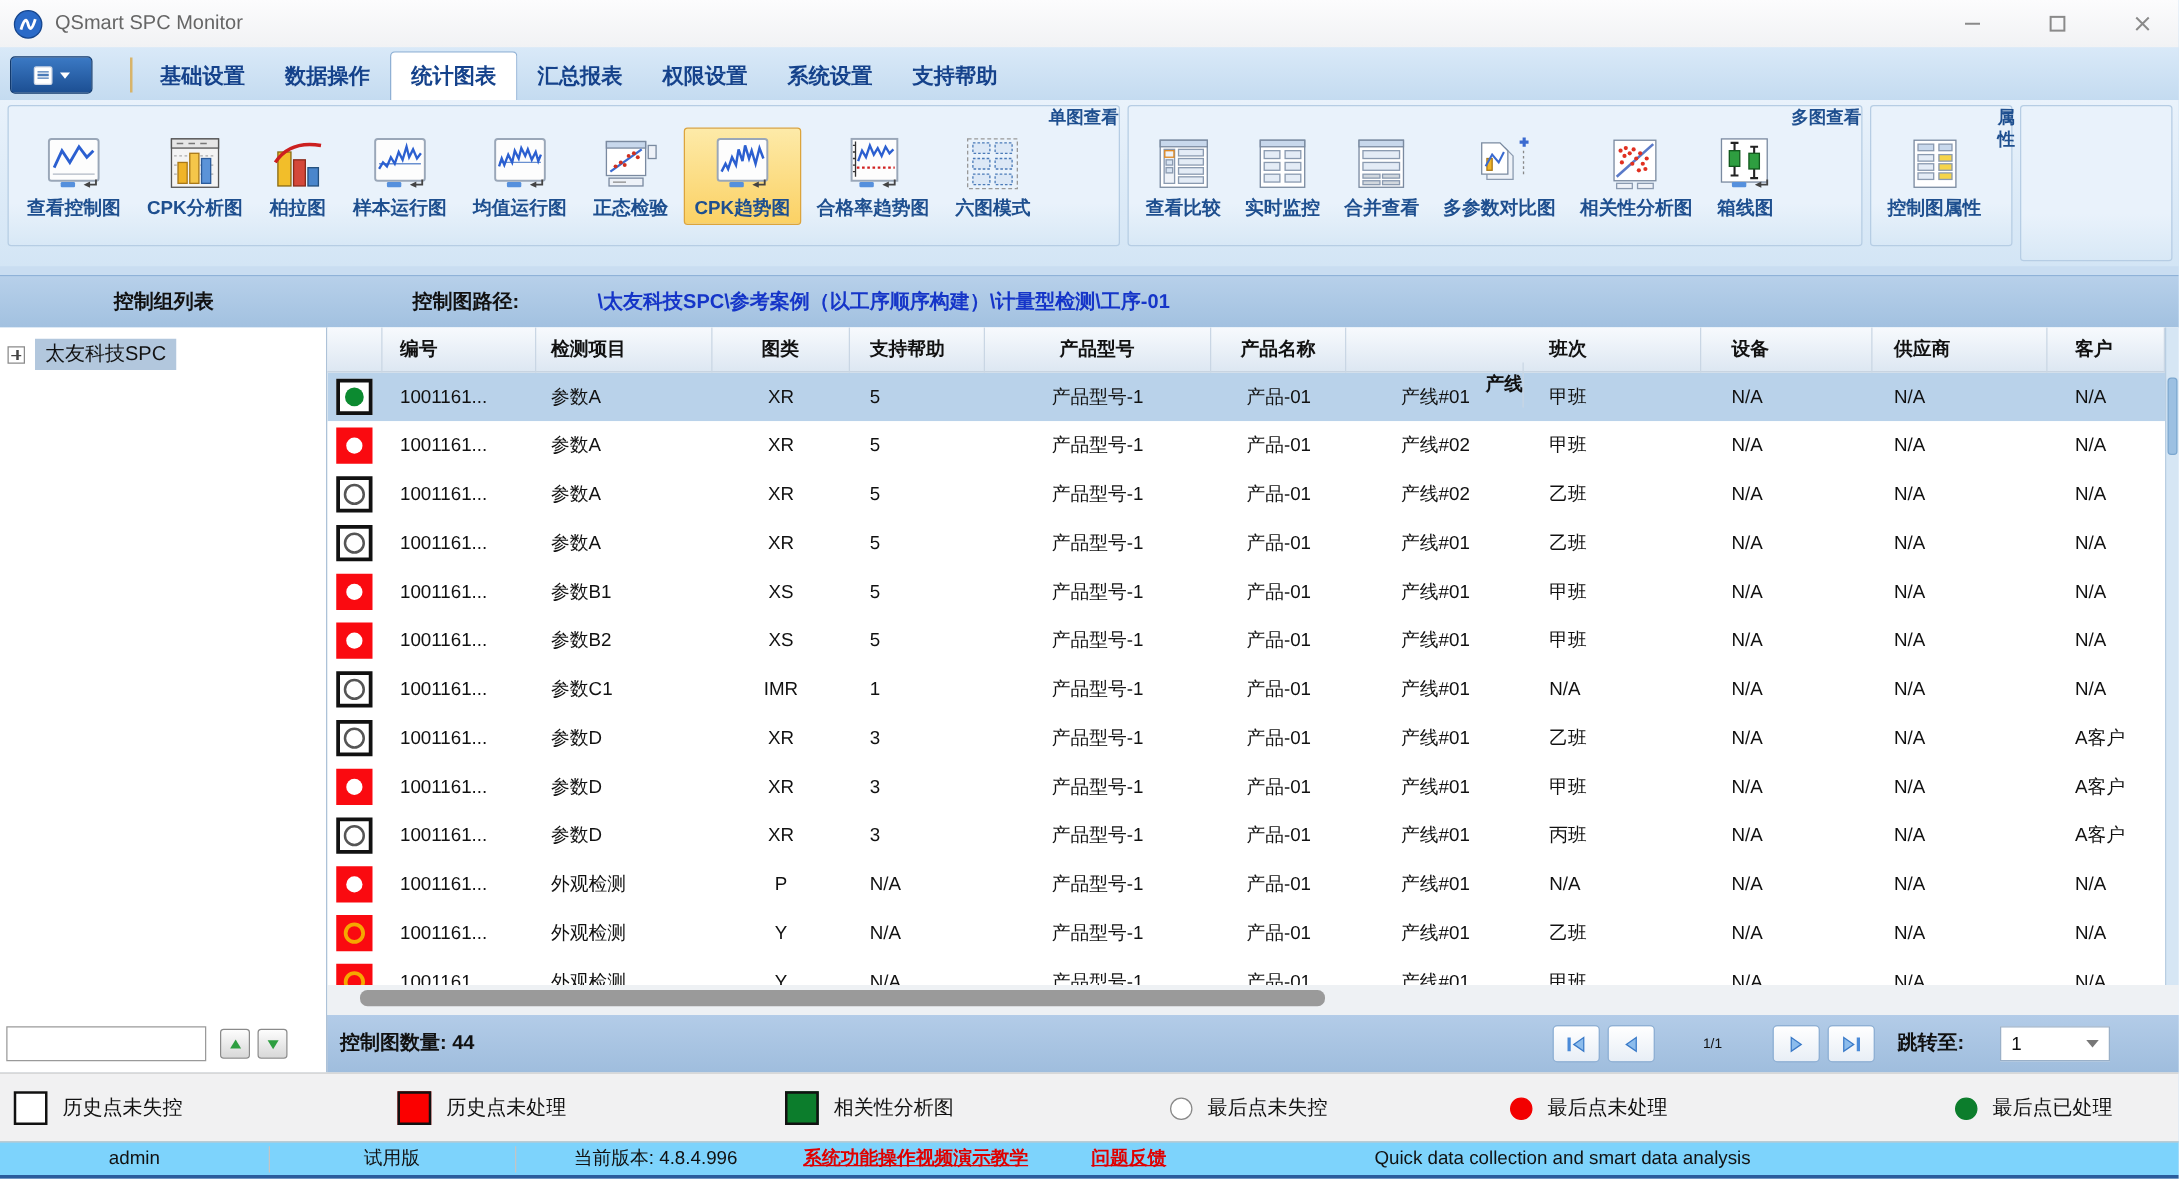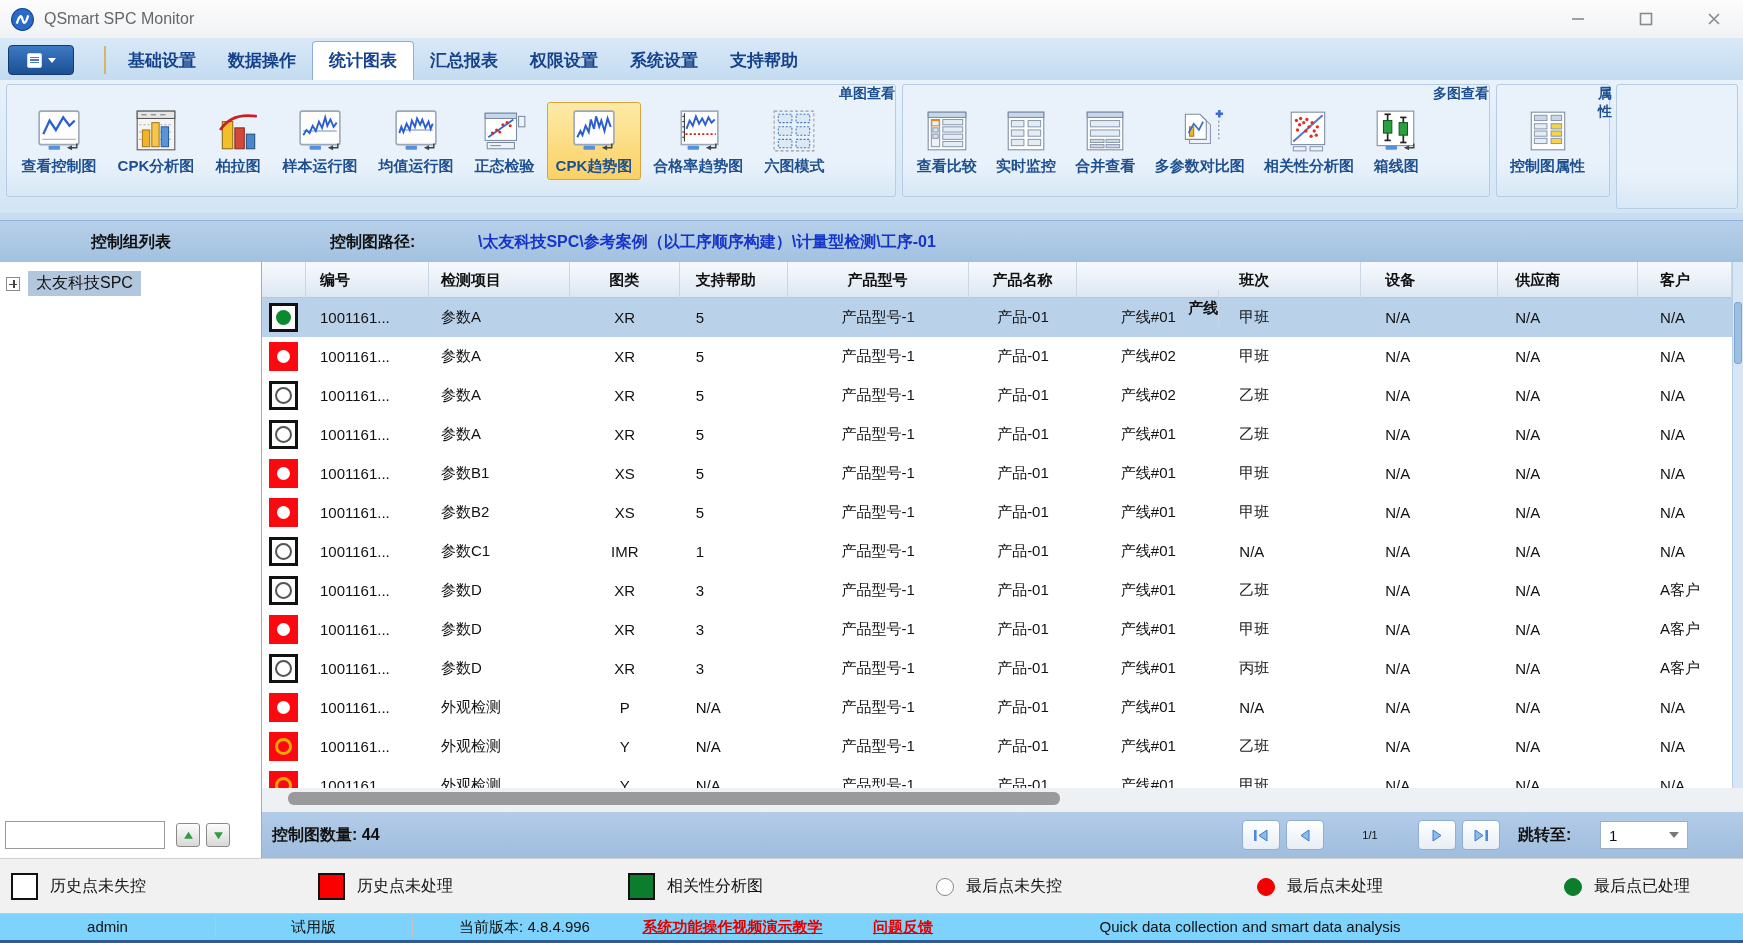--- a/index.html
+++ b/index.html
@@ -746,21 +746,21 @@
       <span class="lgtext">历史点未处理</span>
     </div>
     <div class="lgitem" style="left: 628px;">
       <span class="sw-square" style="background: rgb(12, 125, 44);"></span>
       <span class="lgtext">相关性分析图</span>
     </div>
     <div class="lgitem" style="left: 936px;">
       <span class="sw-circle" style="background: rgb(255, 255, 255);"></span>
       <span class="lgtext">最后点未失控</span>
     </div>
-    <div class="lgitem" style="left: 1257px;">
+    <div class="lgitem" style="left: 1208px;">
       <span class="sw-circle" style="background: rgb(242, 0, 0); border: 1.5px solid rgb(242, 0, 0);"></span>
       <span class="lgtext">最后点未处理</span>
     </div>
     <div class="lgitem" style="left: 1564px;">
       <span class="sw-circle" style="background: rgb(12, 125, 44); border: 1.5px solid rgb(12, 125, 44);"></span>
       <span class="lgtext">最后点已处理</span>
     </div>
   </div>
 
 <div id="statusbar">

